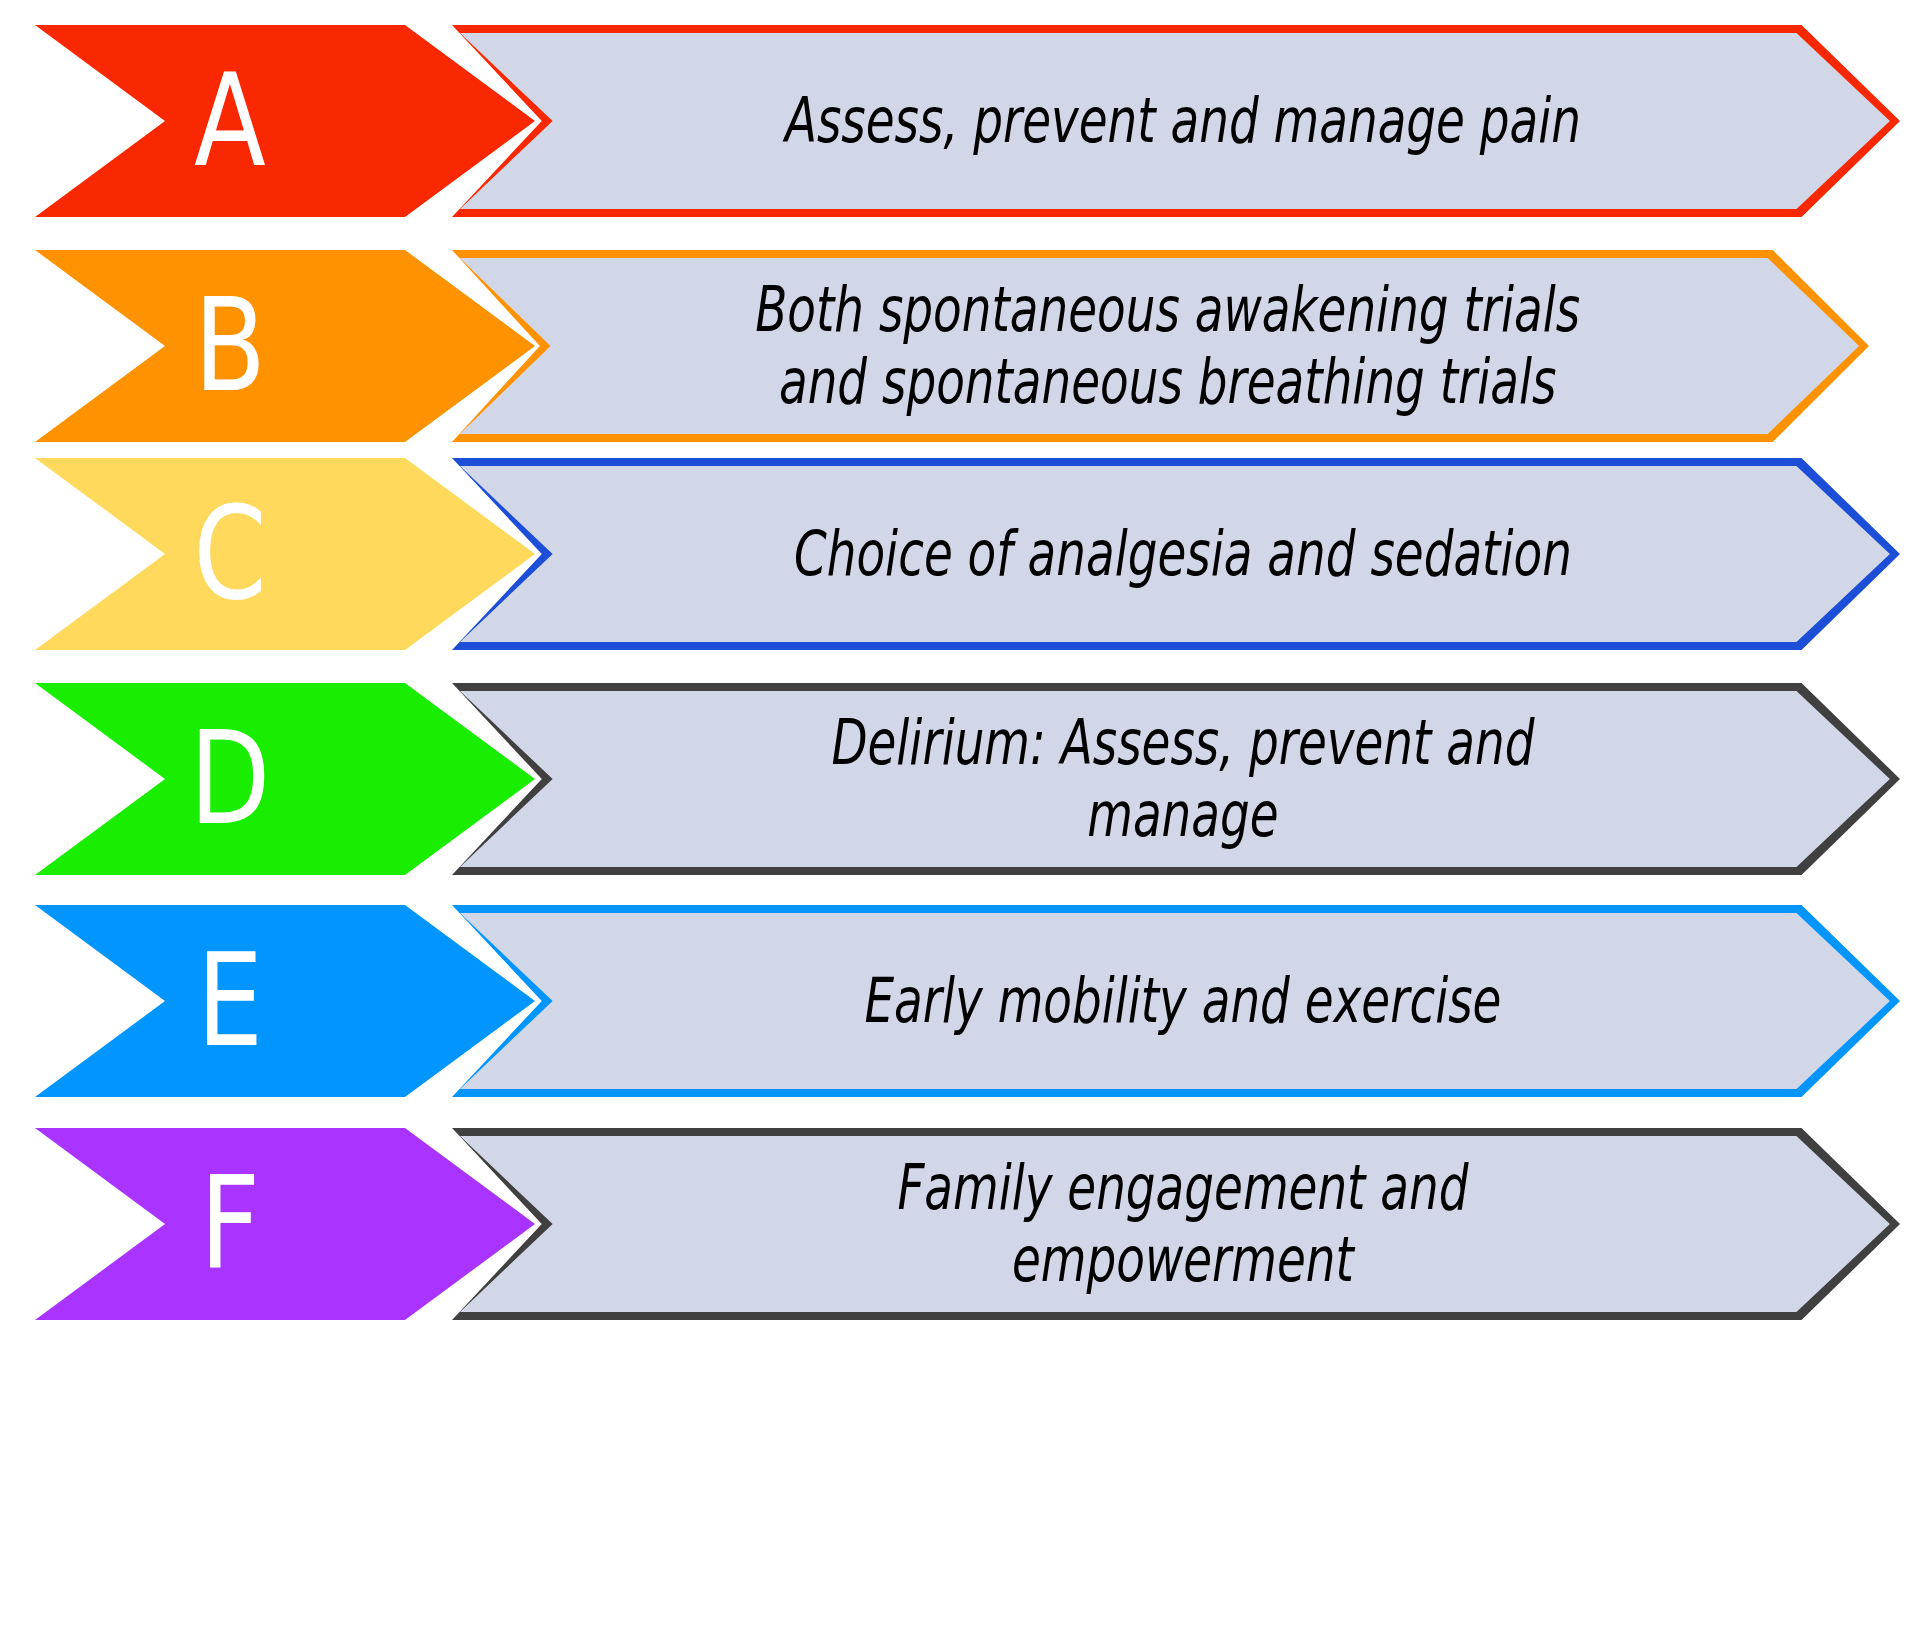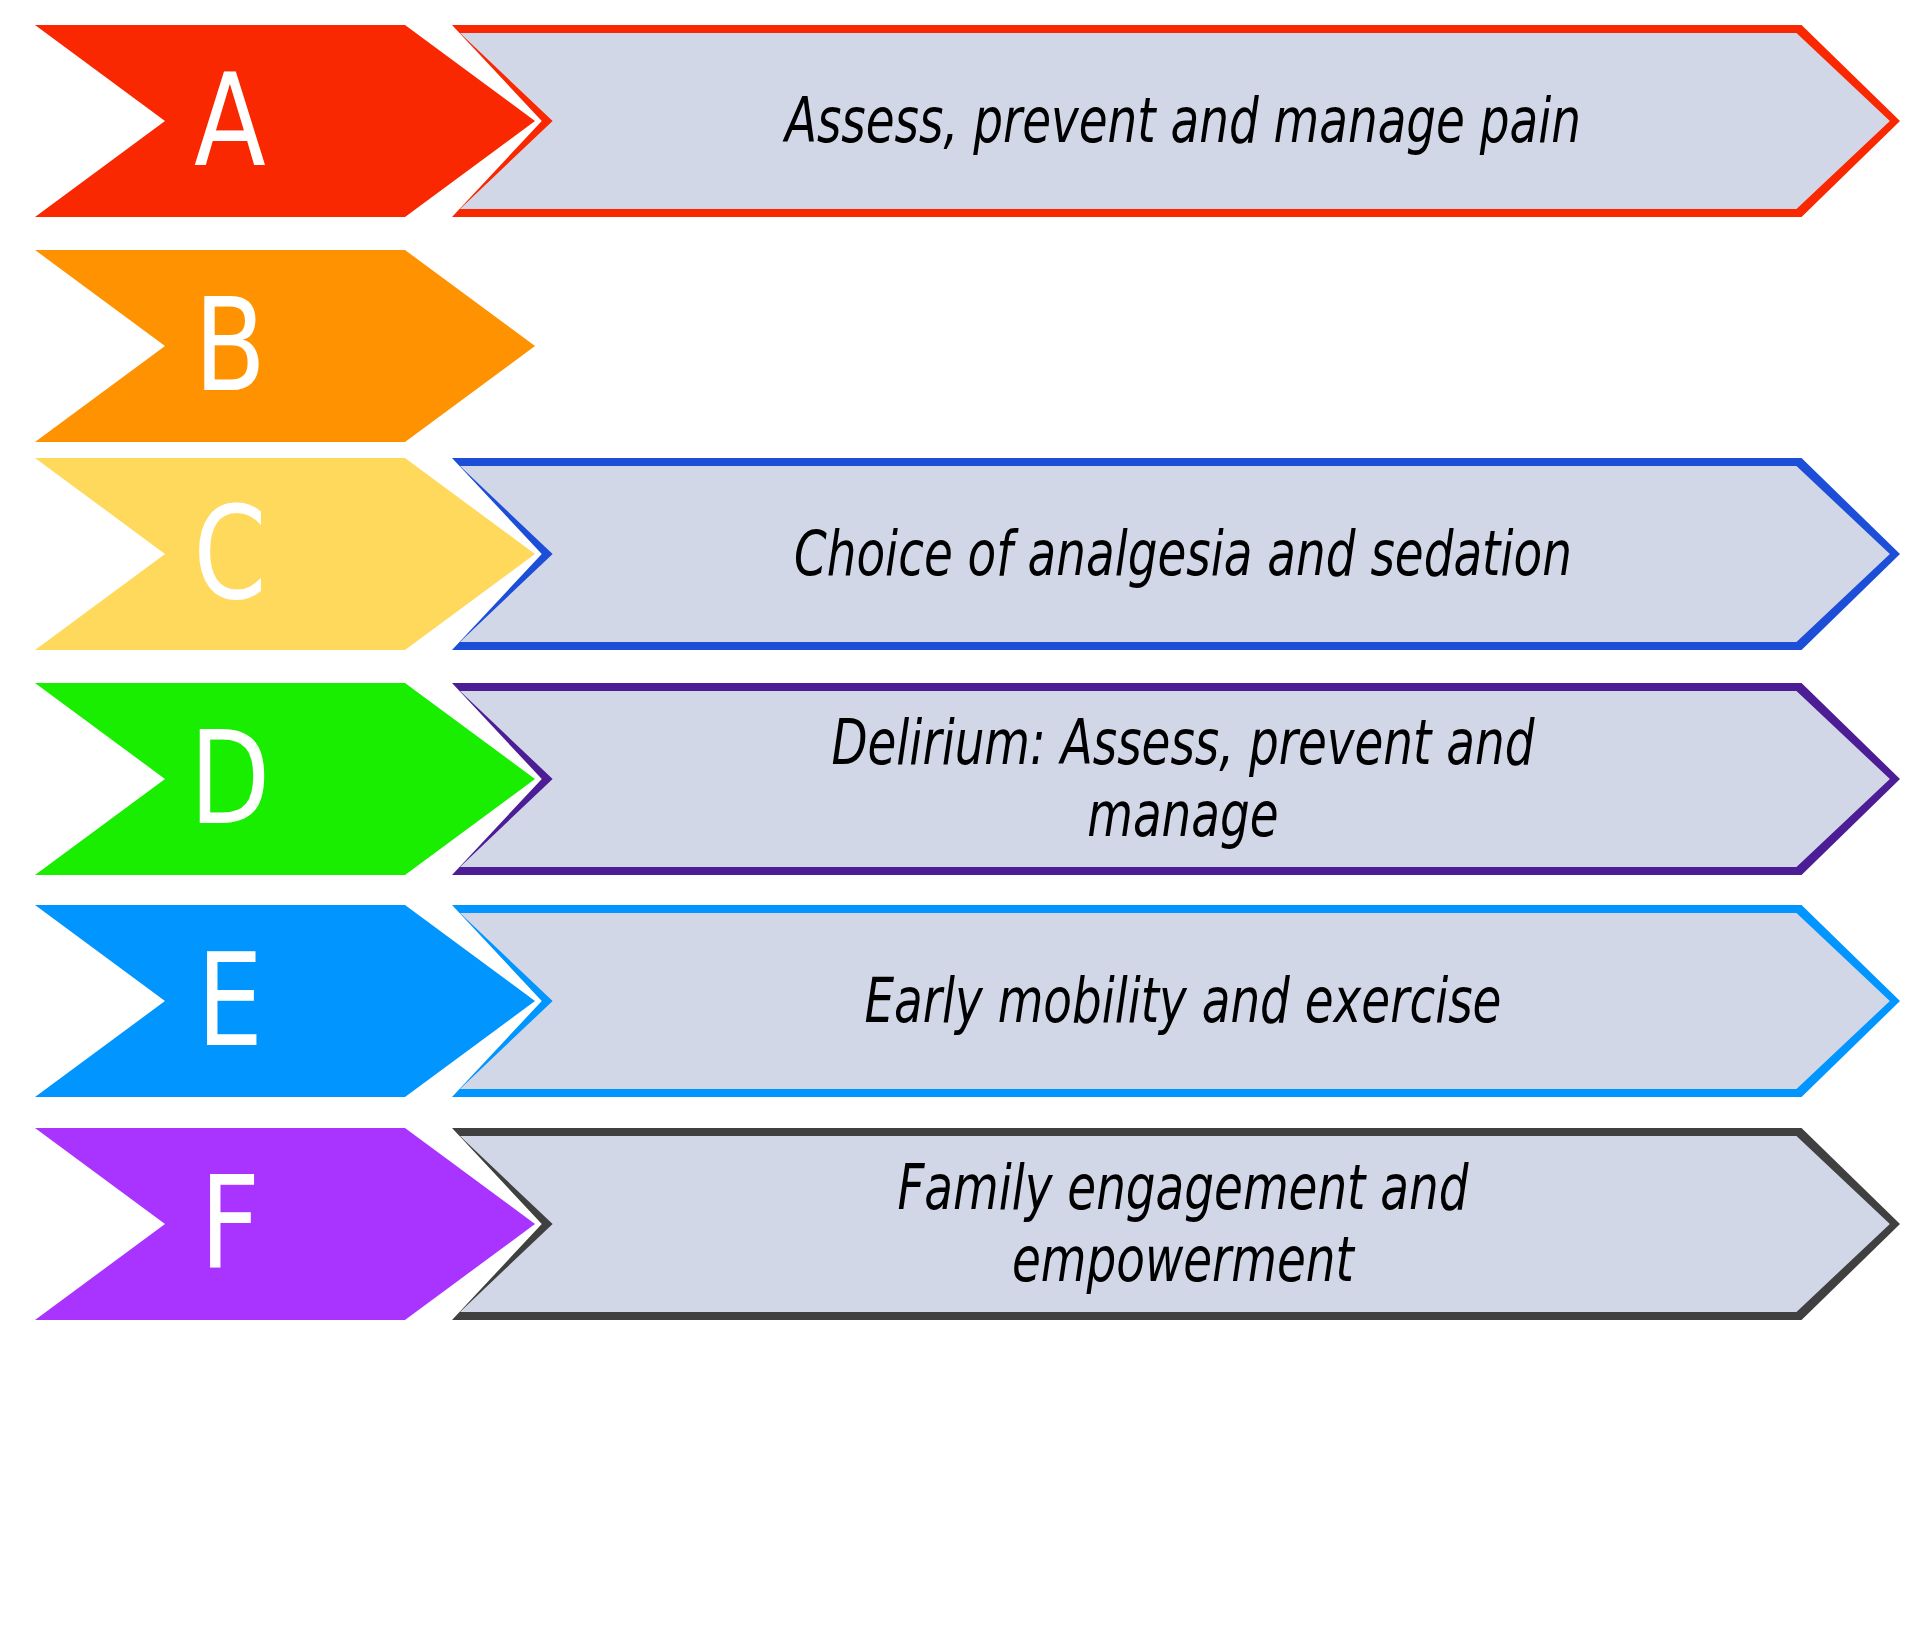--- a/index.html
+++ b/index.html
@@ -116,36 +116,42 @@
       <div class="text-arrow-outer" style="left: 452px; width: 1448px; background: rgb(250, 40, 0);">
         <div class="text-arrow-inner">
           <div class="arrow-label">Assess, prevent and manage pain</div>
         </div>
       </div>
       <div class="letter-chevron" style="background: rgb(250, 40, 0);">
         <div class="letter-glyph" style="color: rgb(255, 255, 255);">A</div>
       </div>
     </div>
     <div class="bundle-row" style="top: 250px; height: 192px;">
+      <div class="text-arrow-outer" style="left: 452px; width: 1417px; background: rgb(255, 146, 0);">
+        <div class="text-arrow-inner">
+          <div class="arrow-label">Both spontaneous awakening trials
+and spontaneous breathing trials</div>
+        </div>
+      </div>
       <div class="letter-chevron" style="background: rgb(255, 146, 0);">
         <div class="letter-glyph" style="color: rgb(255, 255, 255);">B</div>
       </div>
     </div>
     <div class="bundle-row" style="top: 458px; height: 192px;">
       <div class="text-arrow-outer" style="left: 452px; width: 1448px; background: #1d4ed8;">
         <div class="text-arrow-inner">
           <div class="arrow-label">Choice of analgesia and sedation</div>
         </div>
       </div>
       <div class="letter-chevron" style="background: rgb(255, 217, 92);">
         <div class="letter-glyph" style="color: rgb(255, 255, 255);">C</div>
       </div>
     </div>
     <div class="bundle-row" style="top: 683px; height: 192px;">
-      <div class="text-arrow-outer" style="left: 452px; width: 1448px; background: #4c1d95;">
+      <div class="text-arrow-outer" style="left: 452px; width: 1448px; background: #404040;">
         <div class="text-arrow-inner">
           <div class="arrow-label">Delirium: Assess, prevent and
 manage</div>
         </div>
       </div>
       <div class="letter-chevron" style="background: rgb(25, 238, 0);">
         <div class="letter-glyph" style="color: rgb(255, 255, 255);">D</div>
       </div>
     </div>
     <div class="bundle-row" style="top: 905px; height: 192px;">

